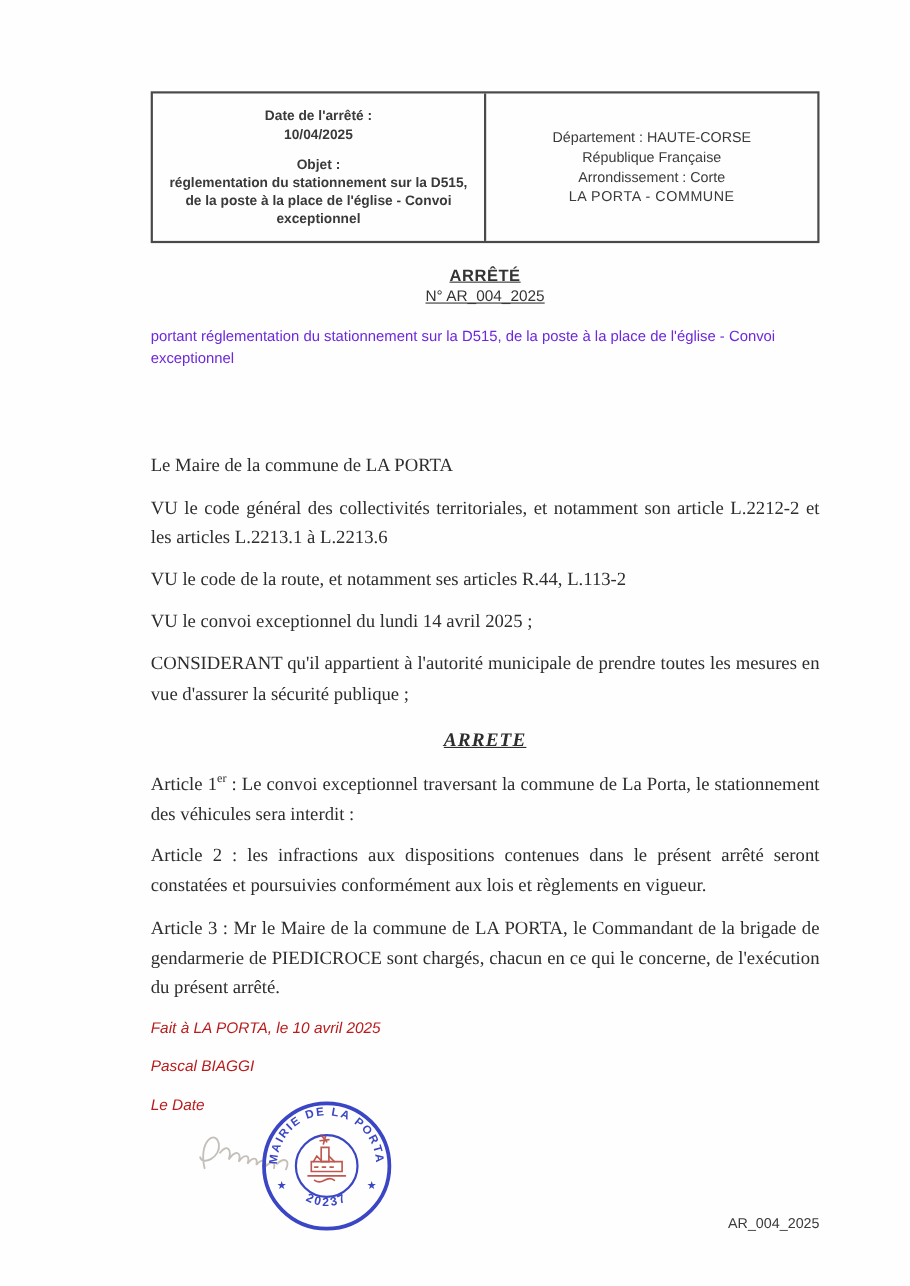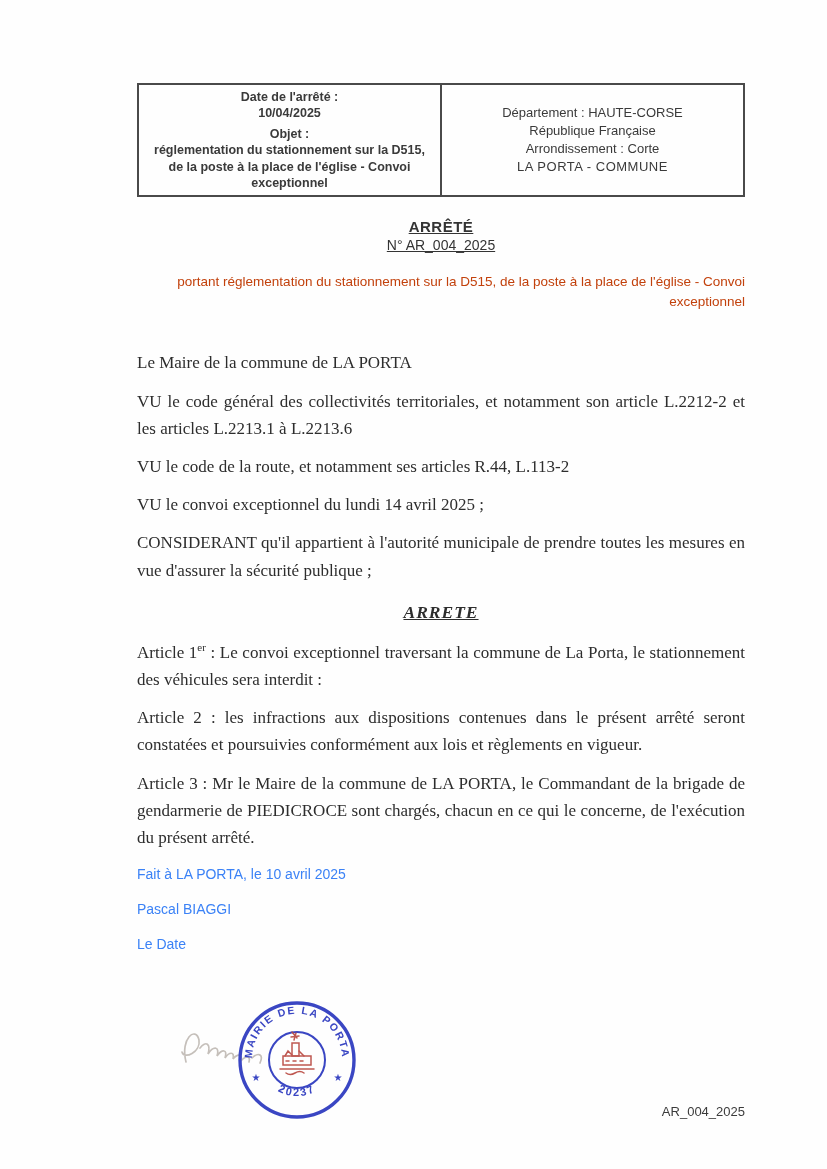--- a/index.html
+++ b/index.html
@@ -16,21 +16,21 @@
     position: absolute;
     left: 137px;
     top: 83px;
     width: 608px;
   }
   
   .header-box {
     display: flex;
     border: 2px solid #4a4a4a;
     box-sizing: border-box;
-    height: 114px;
+    height: 138px;
   }
   .header-cell {
     box-sizing: border-box;
     display: flex;
     flex-direction: column;
     justify-content: center;
     text-align: center;
     padding: 4px 8px;
   }
   .header-cell.left {
@@ -48,28 +48,28 @@
     color: #3a3a3a;
   }
   .header-cell .gap { height: 12px; }
   .commune-line { font-size: 13px; letter-spacing: 0.5px; margin-top: 1px; }
   
   .title-block { margin-top: 21px; text-align: center; color: #343434; text-decoration: underline; }
   .title-main { font-size: 15px; font-weight: bold; letter-spacing: 0.5px; }
   .title-number { font-size: 14px; margin-top: 2px; }
   .subtitle {
     margin-top: 19px;
-    text-align: right;
+    text-align: left;
     font-size: 13.5px;
     line-height: 1.5;
-    color: #c2410c;
+    color: #6d28d9;
   }
   
   .body-text {
-    margin-top: 36px;
+    margin-top: 72px;
     font-family: "Liberation Serif", "DejaVu Serif", serif;
     font-size: 17px;
     line-height: 1.6;
     color: #2d2d2d;
   }
   .body-text p { margin: 0 0 11px 0; text-align: justify; }
   .body-text p.intro { text-align: left; margin-bottom: 12px; }
   .decision-heading {
     text-align: center;
     font-weight: bold;
@@ -82,21 +82,21 @@
   }
   ul.bullet-list { margin: 12px 0 12px 0; padding: 0 0 0 34px; list-style: none; }
   ul.bullet-list li {
     text-align: justify;
     padding-left: 16px;
     text-indent: -12px;
   }
   ul.bullet-list li::before { content: "• "; }
   sup.ord { font-size: 11px; vertical-align: super; line-height: 0; }
   
-  .signoff { margin-top: 15px; font-size: 14px; color: #3b82f6; }
+  .signoff { margin-top: 15px; font-size: 14px; color: #b91c1c; font-style: italic; }
   .signoff div { margin-bottom: 19px; }
   
   .stamp { position: absolute; left: 236px; top: 999px; width: 122px; height: 122px; }
   .signature { position: absolute; left: 172px; top: 1018px; width: 110px; height: 62px; opacity: 0.75; }
   
   .footer-ref {
     position: absolute;
     top: 1104px;
     right: 82px;
     font-size: 13px;

